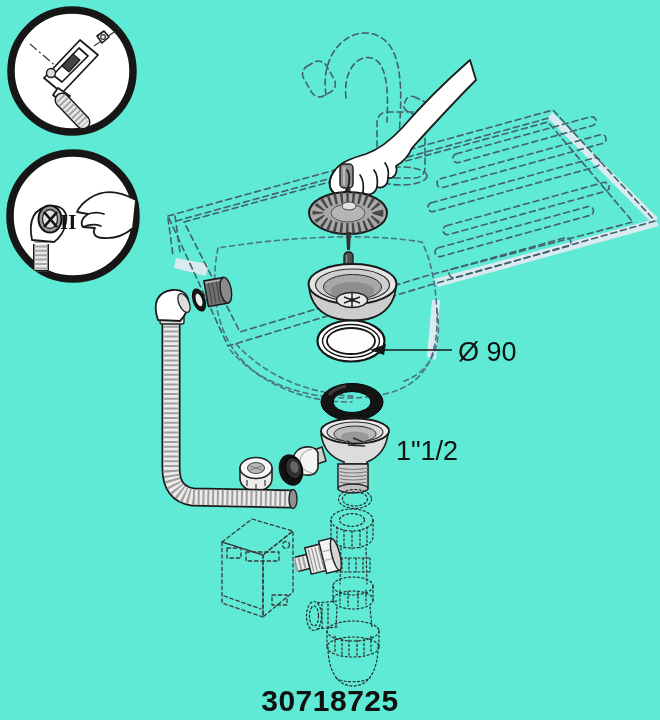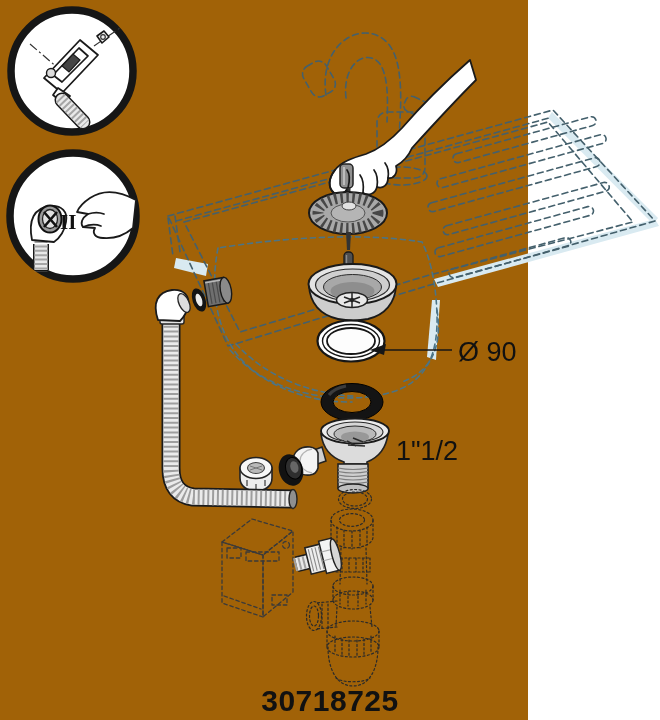--- a/index.html
+++ b/index.html
@@ -1,16 +1,16 @@
 <!DOCTYPE html>
 <html><head>
 <meta charset="utf-8">
 <style>
   html,body{margin:0;padding:0;background:#fff}
-  .stage{width:528px;height:720px;position:relative;background:#a16207;font-family:"Liberation Sans",sans-serif}
+  .stage{width:660px;height:720px;position:relative;background:#5eead4;font-family:"Liberation Sans",sans-serif}
   svg{display:block}
   
   .ln{fill:none;stroke:#1a1a1a;stroke-width:1.7;stroke-linecap:round;stroke-linejoin:round}
   .fw{fill:#fff;stroke:#1a1a1a;stroke-width:1.8;stroke-linejoin:round}
   .fl{stroke:#1a1a1a;stroke-width:1.6;stroke-linejoin:round}
   
   .dash{fill:none;stroke:#44606c;stroke-width:1.6;stroke-dasharray:6 4;stroke-linecap:round;stroke-linejoin:round}
   .dashb{fill:none;stroke:#4b7486;stroke-width:1.6;stroke-dasharray:5 4;stroke-linecap:round}
   
   .dw{fill:none;stroke:#3a3a3a;stroke-width:1.3;stroke-dasharray:3.5 2.8;stroke-linecap:round;stroke-linejoin:round}

